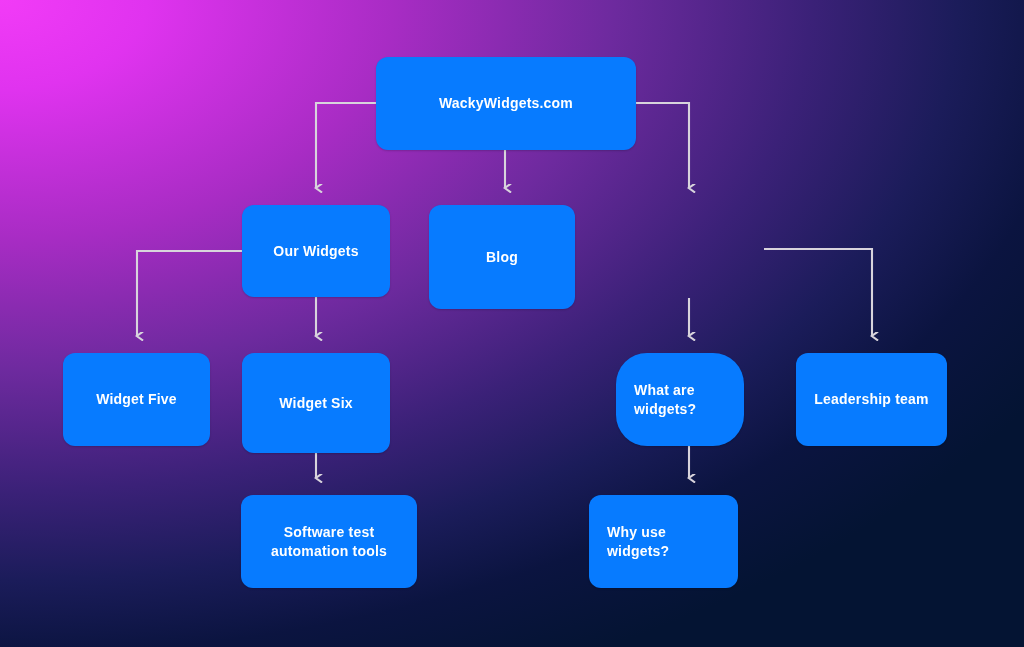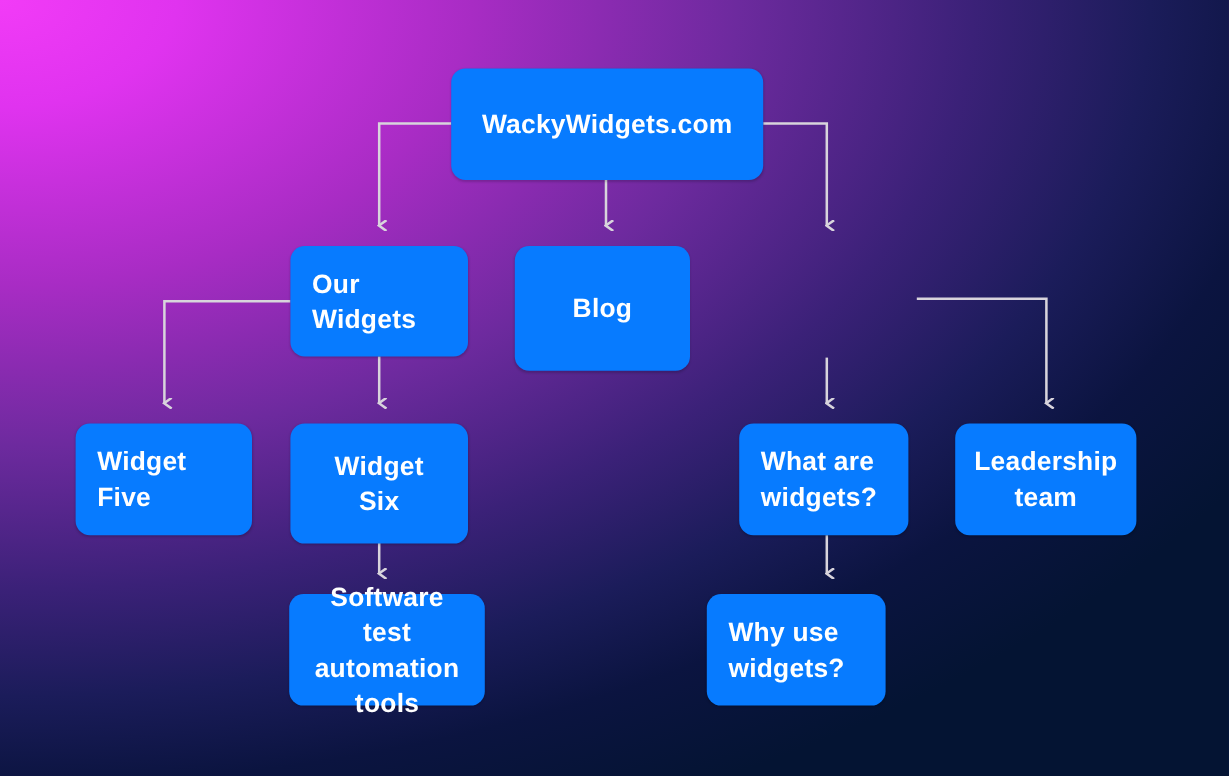--- a/index.html
+++ b/index.html
@@ -26,38 +26,38 @@
     pointer-events: none;
   }
   .node {
     position: absolute;
     box-sizing: border-box;
     background: #077bff;
     border-radius: 12px;
     color: #ffffff;
     display: flex;
     align-items: center;
-    font-size: 22px;
+    font-size: 14px;
     font-weight: bold;
     letter-spacing: 0.2px;
     line-height: 1.32;
     padding: 0 18px;
     box-shadow: 0 1px 2px rgba(0,0,0,0.18);
   }
   .node.center { justify-content: center; text-align: center; }
   .node.left   { justify-content: center; text-align: left; }
   .n-root  { left: 376px; top: 57px;  width: 260px; height: 93px; }
   .n-ourw  { left: 242px; top: 205px; width: 148px; height: 92px; }
   .n-blog  { left: 429px; top: 205px; width: 146px; height: 104px; }
   .n-about { left: 615px; top: 199px; width: 149px; height: 99px; }
   .n-w5    { left: 63px;  top: 353px; width: 147px; height: 93px; }
   .n-w6    { left: 242px; top: 353px; width: 148px; height: 100px; }
-  .n-what  { left: 616px; top: 353px; width: 141px; height: 93px; }
+  .n-what  { left: 616px; top: 353px; width: 128px; height: 93px; border-radius: 31px; }
   .n-lead  { left: 796px; top: 353px; width: 151px; height: 93px; }
-  .n-soft  { left: 241px; top: 495px; width: 163px; height: 93px; }
+  .n-soft  { left: 241px; top: 495px; width: 176px; height: 93px; }
   .n-why   { left: 589px; top: 495px; width: 149px; height: 93px; }
 </style>
 </head>
 <body>
 
 <div id="canvas">
 
   <svg id="edges" viewBox="0 0 1024 647" xmlns="http://www.w3.org/2000/svg">
     <defs>
       <marker id="arrow" markerWidth="9" markerHeight="9" refX="4.5" refY="7.4" orient="auto" markerUnits="userSpaceOnUse">

